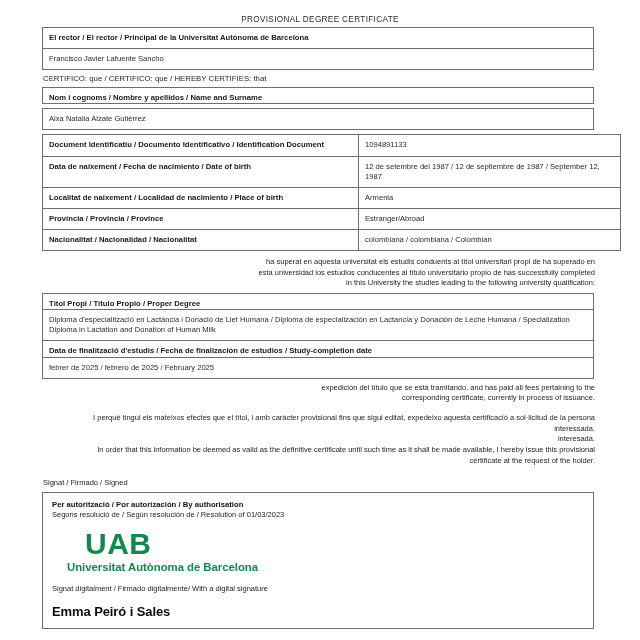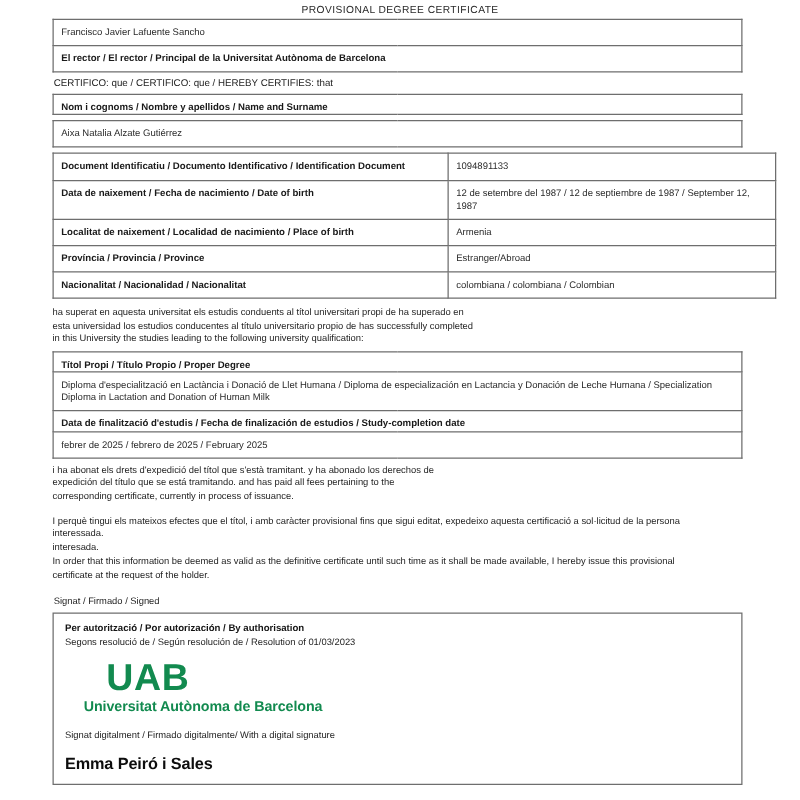--- a/index.html
+++ b/index.html
@@ -14,20 +14,21 @@
     font-family: "Liberation Sans", sans-serif;
     color: #1a1a1a;
     -webkit-font-smoothing: antialiased;
   }
 
   .page {
     position: relative;
     width: 640px;
     height: 504px;
     box-sizing: border-box;
+    margin-top: 12px;
   }
 
   .doc-title {
     text-align: center;
     font-size: 8.2px;
     letter-spacing: 0.35px;
     color: #2a2a2a;
     padding-top: 3px;
     padding-bottom: 3px;
   }
@@ -66,21 +67,21 @@
   .spacer-xs { height: 4px; }
   .spacer-sm { height: 6px; }
   .spacer-md { height: 9px; }
 
   .para {
     font-size: 7.5px;
     line-height: 1.43;
     color: #242424;
     margin: 0;
   }
-  .para-line { display: block; }
+  .para-line { display: block; text-align: right; }
 
   .certifico {
     font-size: 7.8px;
     color: #242424;
     padding: 4px 0 4px 1px;
   }
 
   .signat-label {
     font-size: 7.5px;
     color: #242424;
@@ -144,24 +145,24 @@
 
 <div class="page">
 
   <div class="doc-title">PROVISIONAL DEGREE CERTIFICATE</div>
 
   <div class="content">
 
     <table class="tbl">
       <tbody>
         <tr>
+          <td class="lbl" colspan="2">El rector / El rector / Principal de la Universitat Autònoma de Barcelona</td>
+        </tr>
+        <tr>
           <td class="val" colspan="2">Francisco Javier Lafuente Sancho</td>
-        </tr>
-        <tr>
-          <td class="lbl" colspan="2">El rector / El rector / Principal de la Universitat Autònoma de Barcelona</td>
         </tr>
       </tbody>
     </table>
 
     <div class="certifico">CERTIFICO: que / CERTIFICO: que / HEREBY CERTIFIES: that</div>
 
     <table class="tbl">
       <tbody>
         <tr class="row-tall">
           <td class="lbl" colspan="2">Nom i cognoms / Nombre y apellidos / Name and Surname</td>
@@ -226,21 +227,20 @@
         </tr>
         <tr>
           <td class="val" colspan="2">febrer de 2025 / febrero de 2025 / February 2025</td>
         </tr>
       </tbody>
     </table>
 
     <div class="spacer-xs"></div>
 
     <p class="para">
-      <span class="para-line">i ha abonat els drets d'expedició del títol que s'està tramitant. y ha abonado los derechos de</span>
       <span class="para-line">expedición del título que se está tramitando. and has paid all fees pertaining to the</span>
       <span class="para-line">corresponding certificate, currently in process of issuance.</span>
     </p>
 
     <div class="spacer-md"></div>
 
     <p class="para">
       <span class="para-line">I perquè tingui els mateixos efectes que el títol, i amb caràcter provisional fins que sigui editat, expedeixo aquesta certificació a sol·licitud de la persona</span>
       <span class="para-line">interessada.</span>
       <span class="para-line">interesada.</span>

